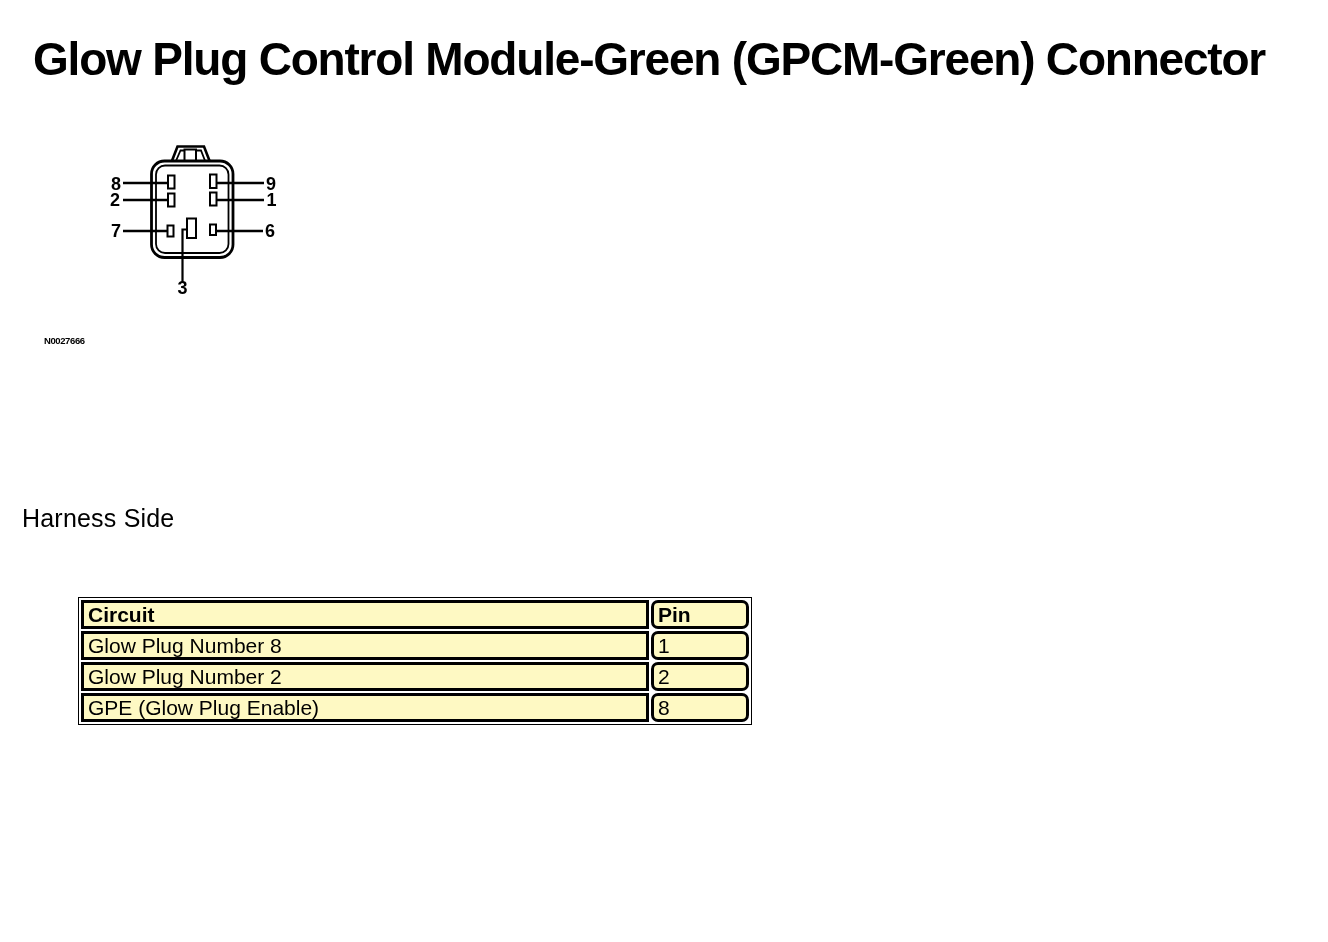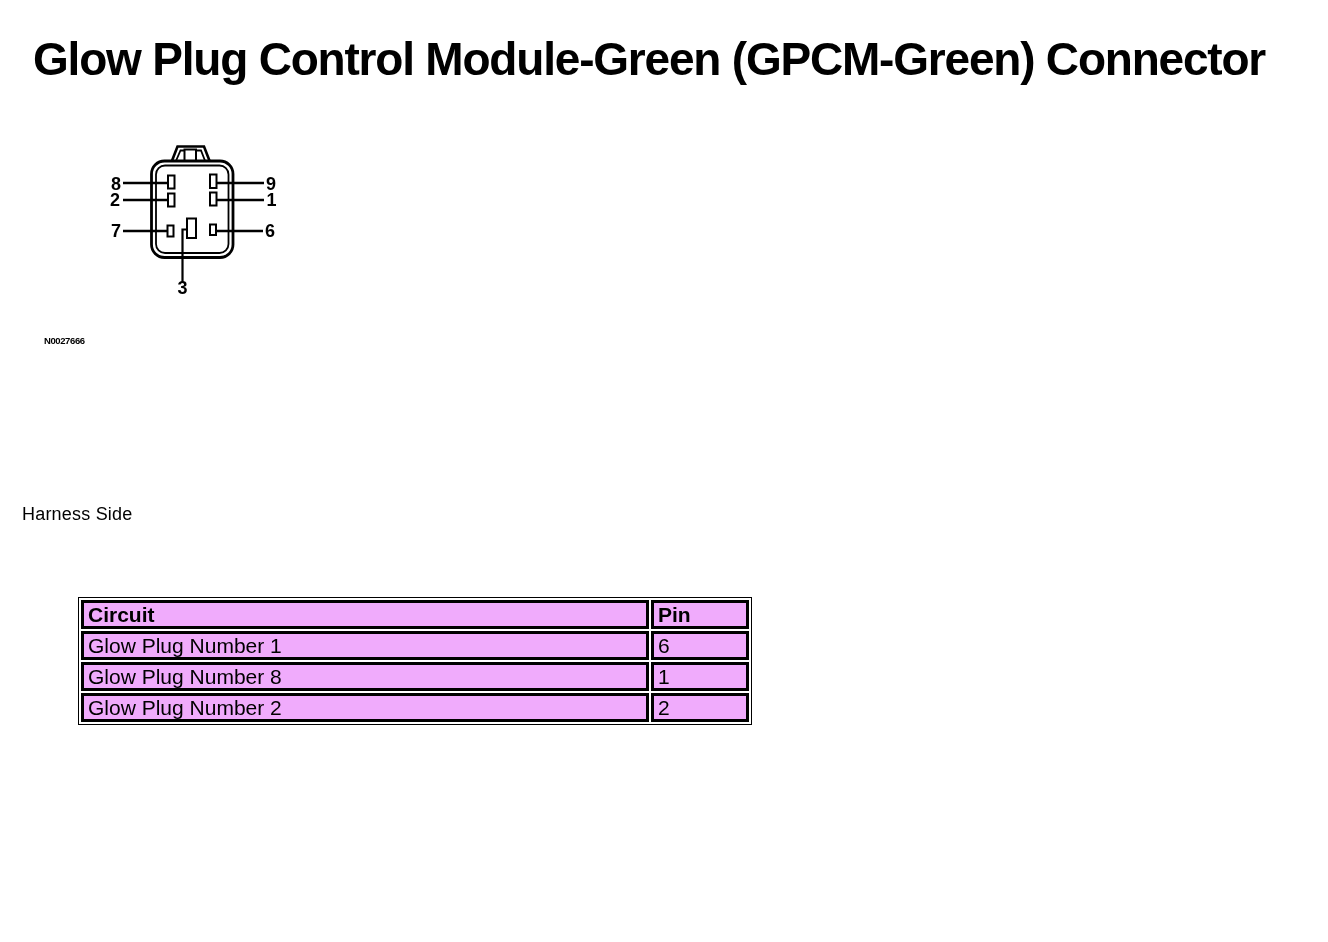--- a/index.html
+++ b/index.html
@@ -47,45 +47,45 @@
     font-size: 9.5px;
     font-weight: bold;
     letter-spacing: -0.4px;
     margin-top: 35px;
   }
 
   .section-label {
     position: absolute;
     left: 22px;
     top: 504px;
-    font-size: 18px;
+    font-size: 25px;
     letter-spacing: 0.2px;
   }
 
   table.pinout {
     position: absolute;
     left: 78px;
     top: 597px;
     border-collapse: separate;
     border-spacing: 2px;
     border: 1px solid #000;
     background: #fff;
   }
   table.pinout td {
     border: 3px solid #000;
     height: 23px;
     line-height: 23px;
     padding: 0 4px;
     font-size: 21px;
     white-space: nowrap;
     vertical-align: middle;
-    background: #f0abfc;
+    background: #fef9c3;
   }
   table.pinout td.circuit-col { width: 554px; }
-  table.pinout td.pin-col { width: 84px; }
+  table.pinout td.pin-col { width: 84px; border-radius: 7px; }
   table.pinout tr.header-row td { font-weight: bold; }
 
   .svg-label {
     font-family: "Liberation Sans", sans-serif;
     font-size: 18px;
     font-weight: bold;
     fill: #000;
   }
 </style>
 </head>
@@ -145,27 +145,27 @@
 
   <div class="section-label">Harness Side</div>
 
   <table class="pinout">
     <tbody>
       <tr class="header-row">
         <td class="circuit-col">Circuit</td>
         <td class="pin-col">Pin</td>
       </tr>
       <tr>
-        <td class="circuit-col">Glow Plug Number 1</td>
-        <td class="pin-col">6</td>
-      </tr>
-      <tr>
         <td class="circuit-col">Glow Plug Number 8</td>
         <td class="pin-col">1</td>
       </tr>
       <tr>
         <td class="circuit-col">Glow Plug Number 2</td>
         <td class="pin-col">2</td>
       </tr>
+      <tr>
+        <td class="circuit-col">GPE (Glow Plug Enable)</td>
+        <td class="pin-col">8</td>
+      </tr>
     </tbody>
   </table>
 
 </div>
 
 </body></html>

